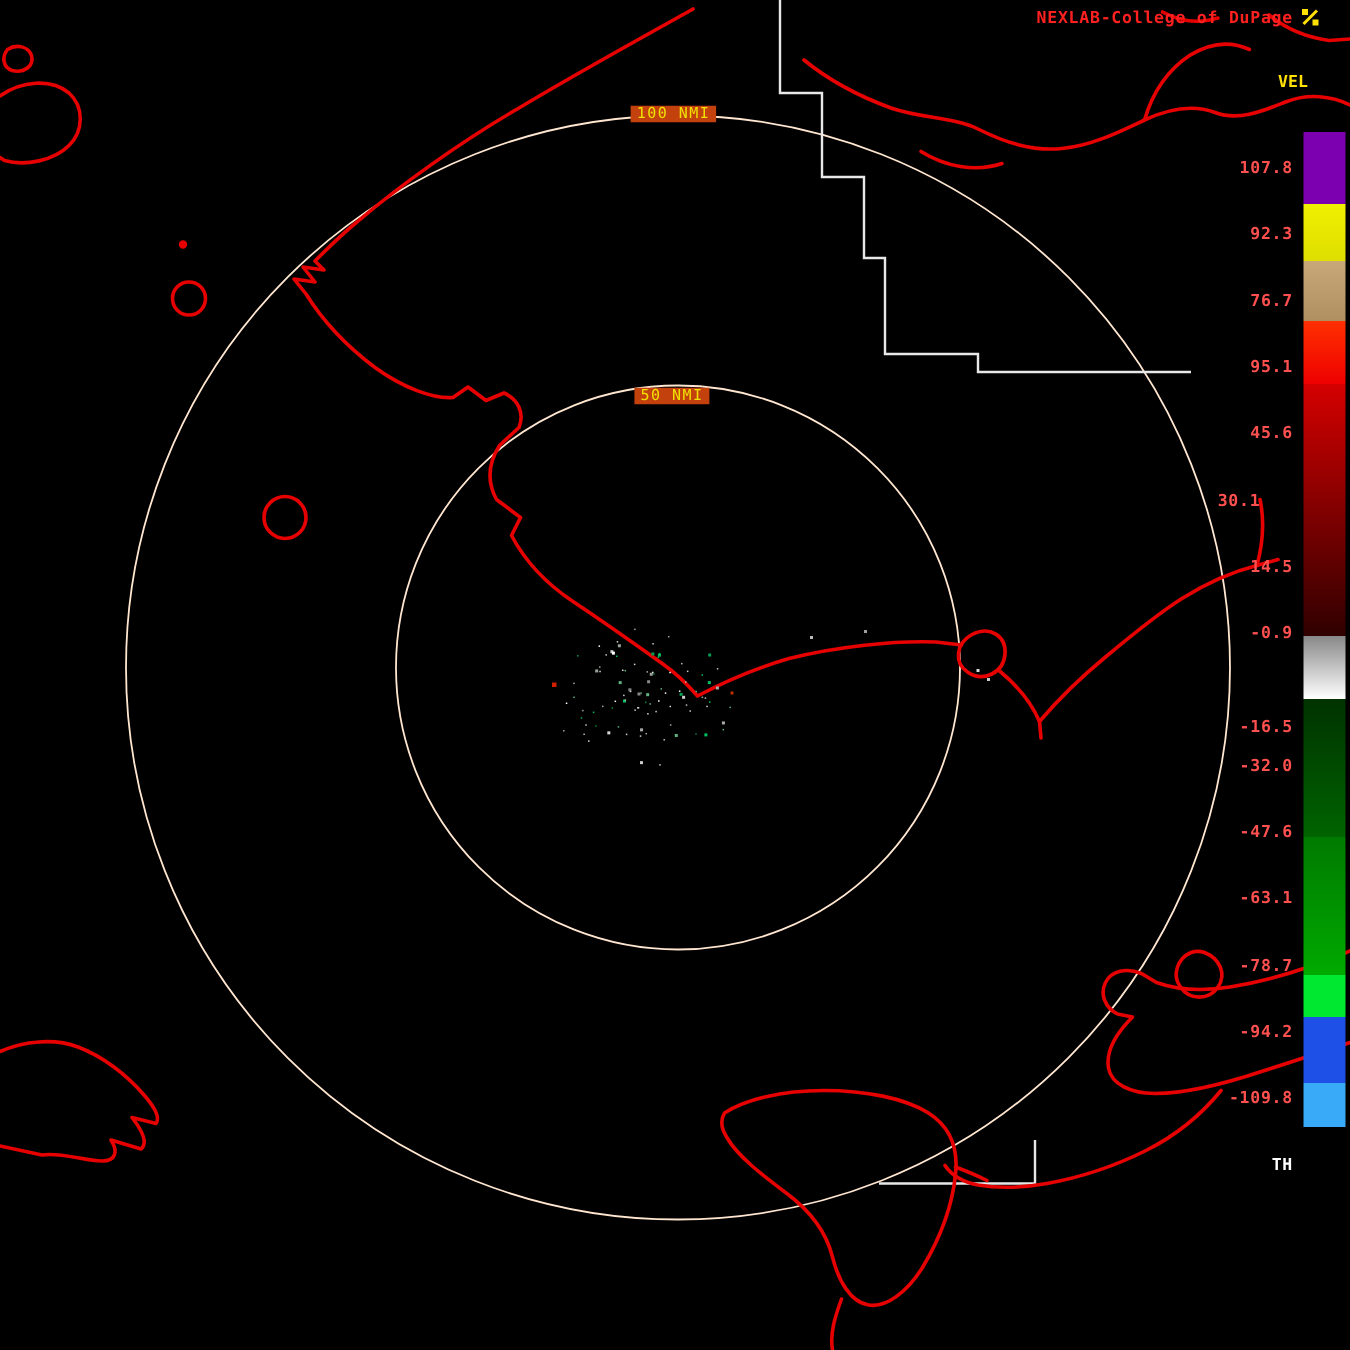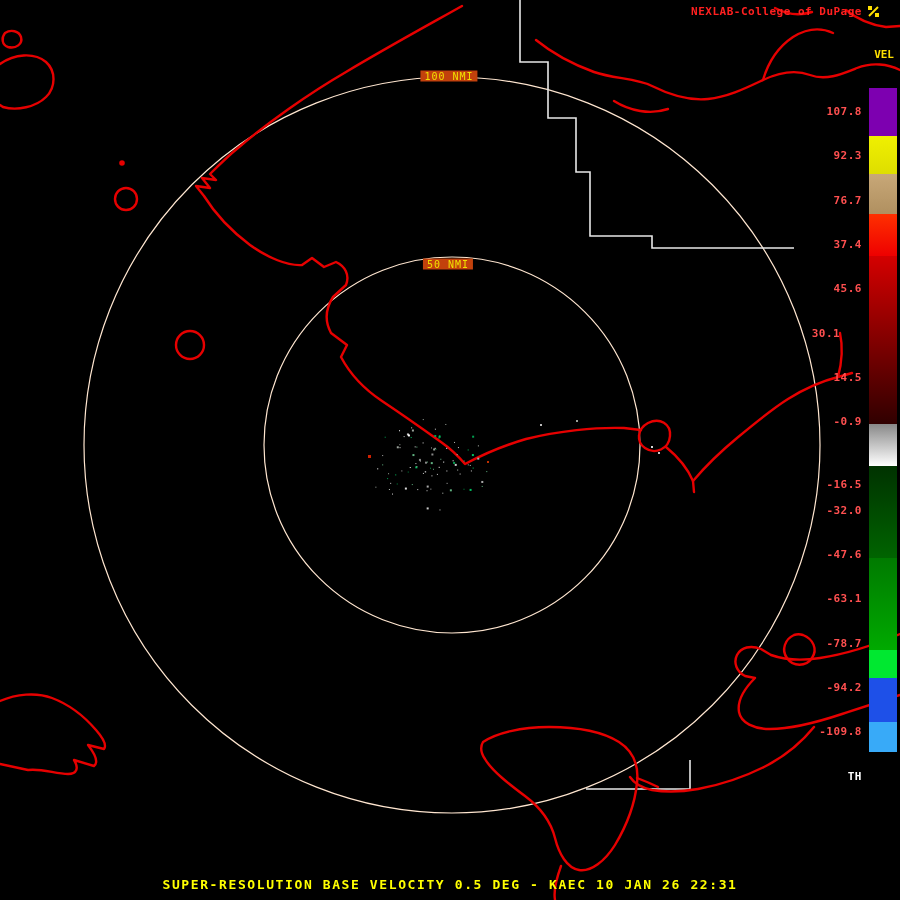--- a/index.html
+++ b/index.html
@@ -5,21 +5,21 @@
   html,body{margin:0;padding:0;background:#000;}
   .stage{position:relative;width:900px;height:900px;background:#000;overflow:hidden;
          font-family:"DejaVu Sans Mono",monospace;}
   .stage svg.map{position:absolute;left:0;top:0;}
   .ring-label{position:absolute;transform:translate(-50%,-50%);background:#c2410c;
               padding:0 4px;font-size:10px;font-weight:normal;letter-spacing:1px;white-space:nowrap;}
   .title{position:absolute;top:5px;right:20px;display:flex;align-items:center;gap:5px;
          font-size:11px;font-weight:bold;letter-spacing:0.5px;white-space:nowrap;}
   .logo{display:inline-block;line-height:0;}
   .colorbar-bar{position:absolute;left:869px;top:88px;width:28px;height:687px;}
-  .cb-title{position:absolute;left:830px;top:48px;width:64px;text-align:right;
+  .cb-title{position:absolute;left:830px;top:48px;width:64px;text-align:center;
             font-size:11px;font-weight:bold;}
   .cb-unit{position:absolute;left:830px;top:64px;width:64px;text-align:right;
            font-size:11px;font-weight:bold;margin-top:35px;}
   .cb-labels{position:absolute;left:790px;top:88px;width:72px;height:700px;}
   .cb-label{position:absolute;right:0;width:72px;text-align:right;font-size:11px;
             font-weight:bold;letter-spacing:0.5px;}
   .caption{position:absolute;left:0;right:0;top:877px;text-align:center;
            font-size:13px;font-weight:bold;letter-spacing:1.6px;white-space:nowrap;}
 </style>
 </head>
@@ -183,29 +183,28 @@
     </span>
   </div>
 
   <div class="cb-title" style="color: rgb(255, 224, 0);">VEL</div>
   <div class="cb-unit" style="color: rgb(255, 224, 0);">[KT]</div>
   <div class="colorbar-bar" style="background: linear-gradient(rgb(125, 0, 176) 0%, rgb(125, 0, 176) 7%, rgb(240, 240, 0) 7%, rgb(222, 222, 0) 12.5%, rgb(200, 168, 120) 12.5%, rgb(176, 144, 96) 18.3%, rgb(255, 48, 0) 18.3%, rgb(238, 0, 0) 24.5%, rgb(212, 0, 0) 24.5%, rgb(48, 0, 0) 48.9%, rgb(136, 136, 136) 48.9%, rgb(255, 255, 255) 55%, rgb(0, 50, 0) 55%, rgb(0, 100, 0) 68.4%, rgb(0, 122, 0) 68.4%, rgb(0, 170, 0) 81.8%, rgb(0, 232, 48) 81.8%, rgb(0, 232, 48) 85.9%, rgb(30, 80, 232) 85.9%, rgb(30, 80, 232) 92.3%, rgb(56, 170, 248) 92.3%, rgb(56, 170, 248) 96.6%, rgb(0, 0, 0) 96.6%, rgb(0, 0, 0) 100%);"></div>
   <div class="cb-labels">
       <div class="cb-label" style="top: 17px; color: rgb(255, 80, 80);">107.8</div>
       <div class="cb-label" style="top: 61.3px; color: rgb(255, 80, 80);">92.3</div>
       <div class="cb-label" style="top: 105.6px; color: rgb(255, 80, 80);">76.7</div>
-      <div class="cb-label" style="top: 149.9px; color: rgb(255, 80, 80);">37.4</div>
+      <div class="cb-label" style="top: 149.9px; color: rgb(255, 80, 80);">95.1</div>
       <div class="cb-label" style="top: 194.2px; color: rgb(255, 80, 80);">45.6</div>
       <div class="cb-label" style="top: 238.5px; color: rgb(255, 80, 80); text-align: center;">30.1</div>
       <div class="cb-label" style="top: 282.8px; color: rgb(255, 80, 80);">14.5</div>
       <div class="cb-label" style="top: 327.1px; color: rgb(255, 80, 80);">-0.9</div>
       <div class="cb-label" style="top: 371.4px; color: rgb(255, 80, 80); margin-top: 19px;">-16.5</div>
       <div class="cb-label" style="top: 415.7px; color: rgb(255, 80, 80);">-32.0</div>
       <div class="cb-label" style="top: 460px; color: rgb(255, 80, 80);">-47.6</div>
       <div class="cb-label" style="top: 504.3px; color: rgb(255, 80, 80);">-63.1</div>
       <div class="cb-label" style="top: 548.6px; color: rgb(255, 80, 80);">-78.7</div>
       <div class="cb-label" style="top: 592.9px; color: rgb(255, 80, 80); text-align: right;">-94.2</div>
       <div class="cb-label" style="top: 637.2px; color: rgb(255, 80, 80);">-109.8</div>
       <div class="cb-label" style="top: 681.5px; color: rgb(255, 255, 255);">TH</div>
     </div>
 
-  <div class="caption" style="color: rgb(255, 255, 0);">SUPER-RESOLUTION BASE VELOCITY 0.5 DEG - KAEC 10 JAN 26 22:31</div>
 </div>
 
 </body></html>

